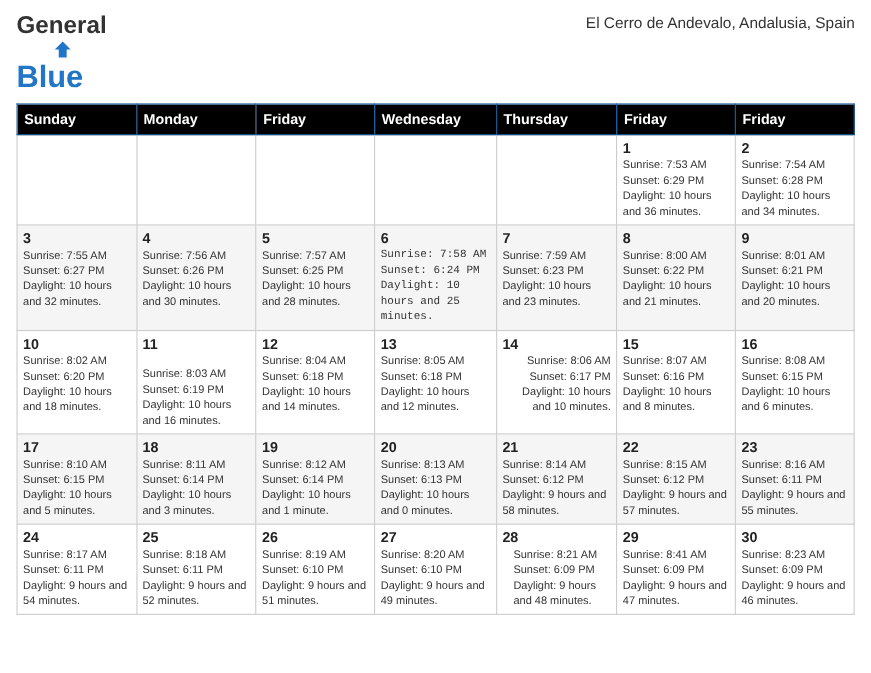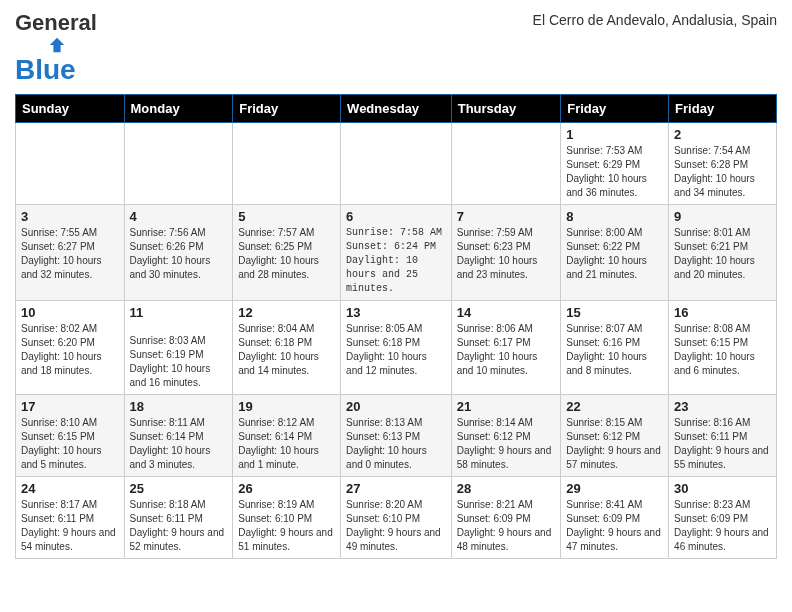--- a/index.html
+++ b/index.html
@@ -157,21 +157,21 @@
 Daylight: 10 hours and 14 minutes.</div>
           </td>
           <td>
             <div class="day-num">13</div>
             <div class="day-info" style="white-space: pre-line;">Sunrise: 8:05 AM
 Sunset: 6:18 PM
 Daylight: 10 hours and 12 minutes.</div>
           </td>
           <td>
             <div class="day-num">14</div>
-            <div class="day-info" style="white-space: pre-line;">Sunrise: 8:06 AM
+            <div class="day-info" style="white-space: pre-line; text-align: right;">Sunrise: 8:06 AM
 Sunset: 6:17 PM
 Daylight: 10 hours and 10 minutes.</div>
           </td>
           <td>
             <div class="day-num">15</div>
             <div class="day-info" style="white-space: pre-line;">Sunrise: 8:07 AM
 Sunset: 6:16 PM
 Daylight: 10 hours and 8 minutes.</div>
           </td>
           <td>
@@ -245,21 +245,21 @@
 Daylight: 9 hours and 51 minutes.</div>
           </td>
           <td>
             <div class="day-num">27</div>
             <div class="day-info" style="white-space: pre-line;">Sunrise: 8:20 AM
 Sunset: 6:10 PM
 Daylight: 9 hours and 49 minutes.</div>
           </td>
           <td>
             <div class="day-num">28</div>
-            <div class="day-info" style="white-space: pre-line;">Sunrise: 8:21 AM
+            <div class="day-info" style="white-space: pre-line; margin-left: 10px;">Sunrise: 8:21 AM
 Sunset: 6:09 PM
 Daylight: 9 hours and 48 minutes.</div>
           </td>
           <td>
             <div class="day-num">29</div>
             <div class="day-info" style="white-space: pre-line;">Sunrise: 8:41 AM
 Sunset: 6:09 PM
 Daylight: 9 hours and 47 minutes.</div>
           </td>
           <td>

